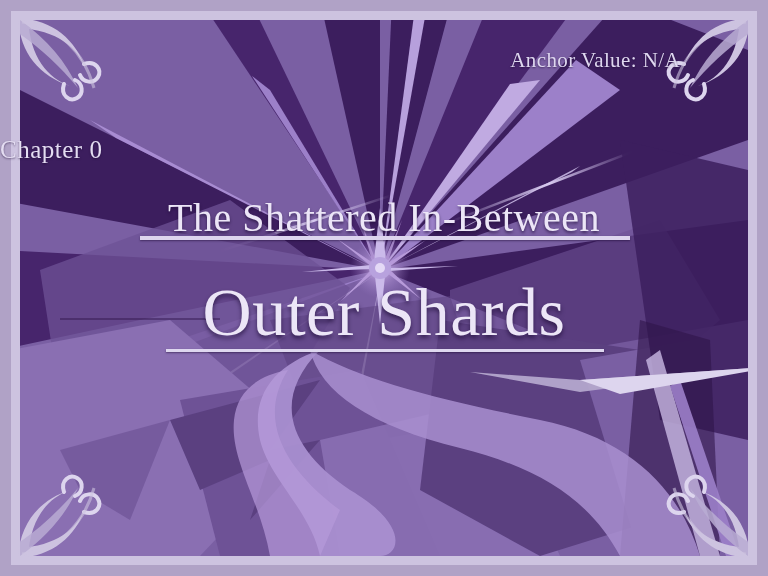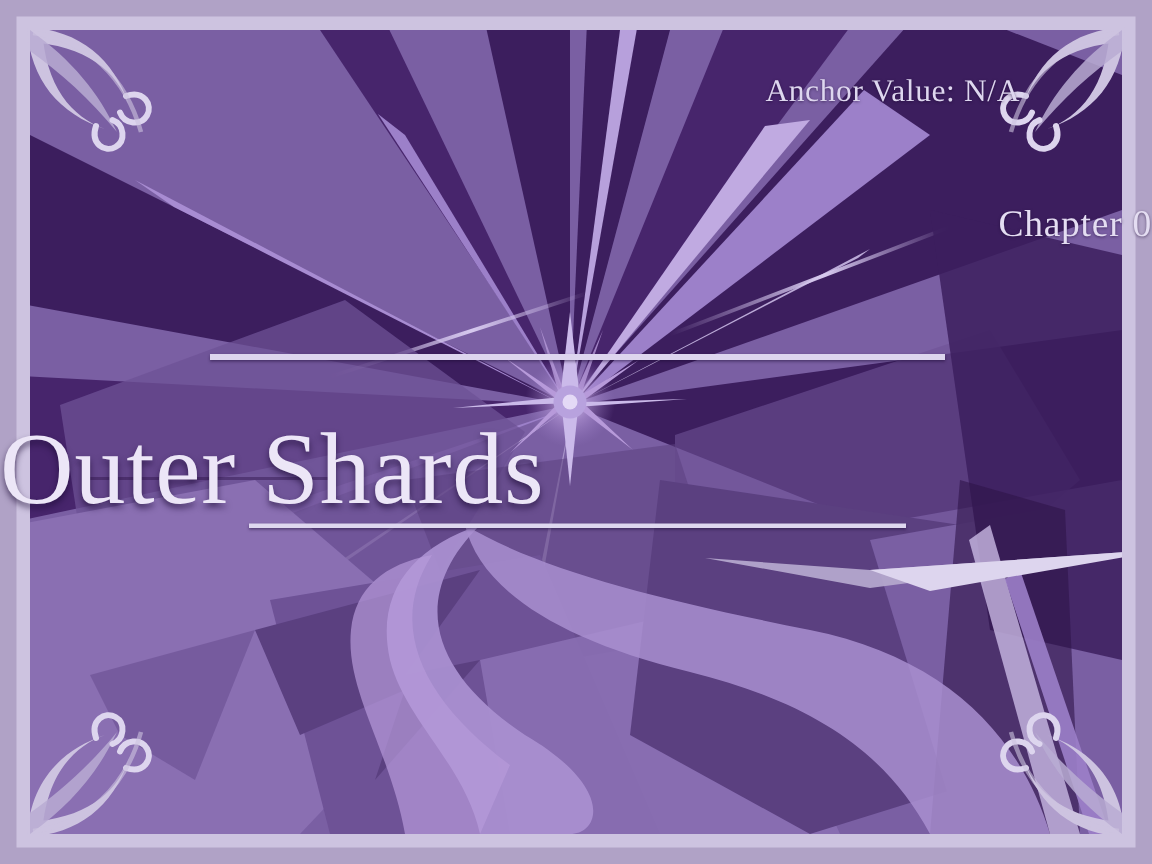--- a/index.html
+++ b/index.html
@@ -81,21 +81,21 @@
     white-space: nowrap;
     text-shadow: 0 1px 2px rgba(25,8,48,0.55);
     text-align: center;
   }
 
   #chapter-label {
     position: absolute;
     left: 0;
     top: 136px;
     width: 768px;
-    text-align: right;
+    text-align: left;
     font-size: 25px;
     color: #e4ddf2;
     letter-spacing: 0.5px;
     text-shadow: 0 1px 2px rgba(25,8,48,0.55);
   }
 
   #subtitle-wrap {
     position: absolute;
     left: 0;
     top: 198px;
@@ -117,20 +117,21 @@
     height: 4px;
     background: #ddd5ee;
     box-shadow: 0 1px 2px rgba(25,8,48,0.5);
   }
 
   #title-wrap {
     position: absolute;
     left: 0;
     top: 278px;
     width: 768px;
+    text-align: center;
     font-family: Liberation Serif, serif;
   }
   #title {
     font-size: 68px;
     color: #ece6f7;
     letter-spacing: 0.5px;
     line-height: 1.0;
     text-shadow: 0 3px 4px rgba(25,8,48,0.62);
   }
   #title-rule {
@@ -275,20 +276,23 @@
       <path d="M8,8 C44,12 70,38 80,74" fill="none" stroke="#cdc3e0" stroke-width="3" opacity="0.6"></path>
     </svg>
   </div>
 
   <div id="text-layer">
 
     <div id="anchor-value">Anchor Value: N/A</div>
 
     <div id="chapter-label">Chapter 0</div>
 
+    <div id="subtitle-wrap">
+      <span id="subtitle">The Shattered In-Between</span>
+    </div>
     <div id="subtitle-rule"></div>
 
     <div id="title-wrap">
       <span id="title">Outer Shards</span>
     </div>
     <div id="title-rule"></div>
 
   </div>
 </div>
 

